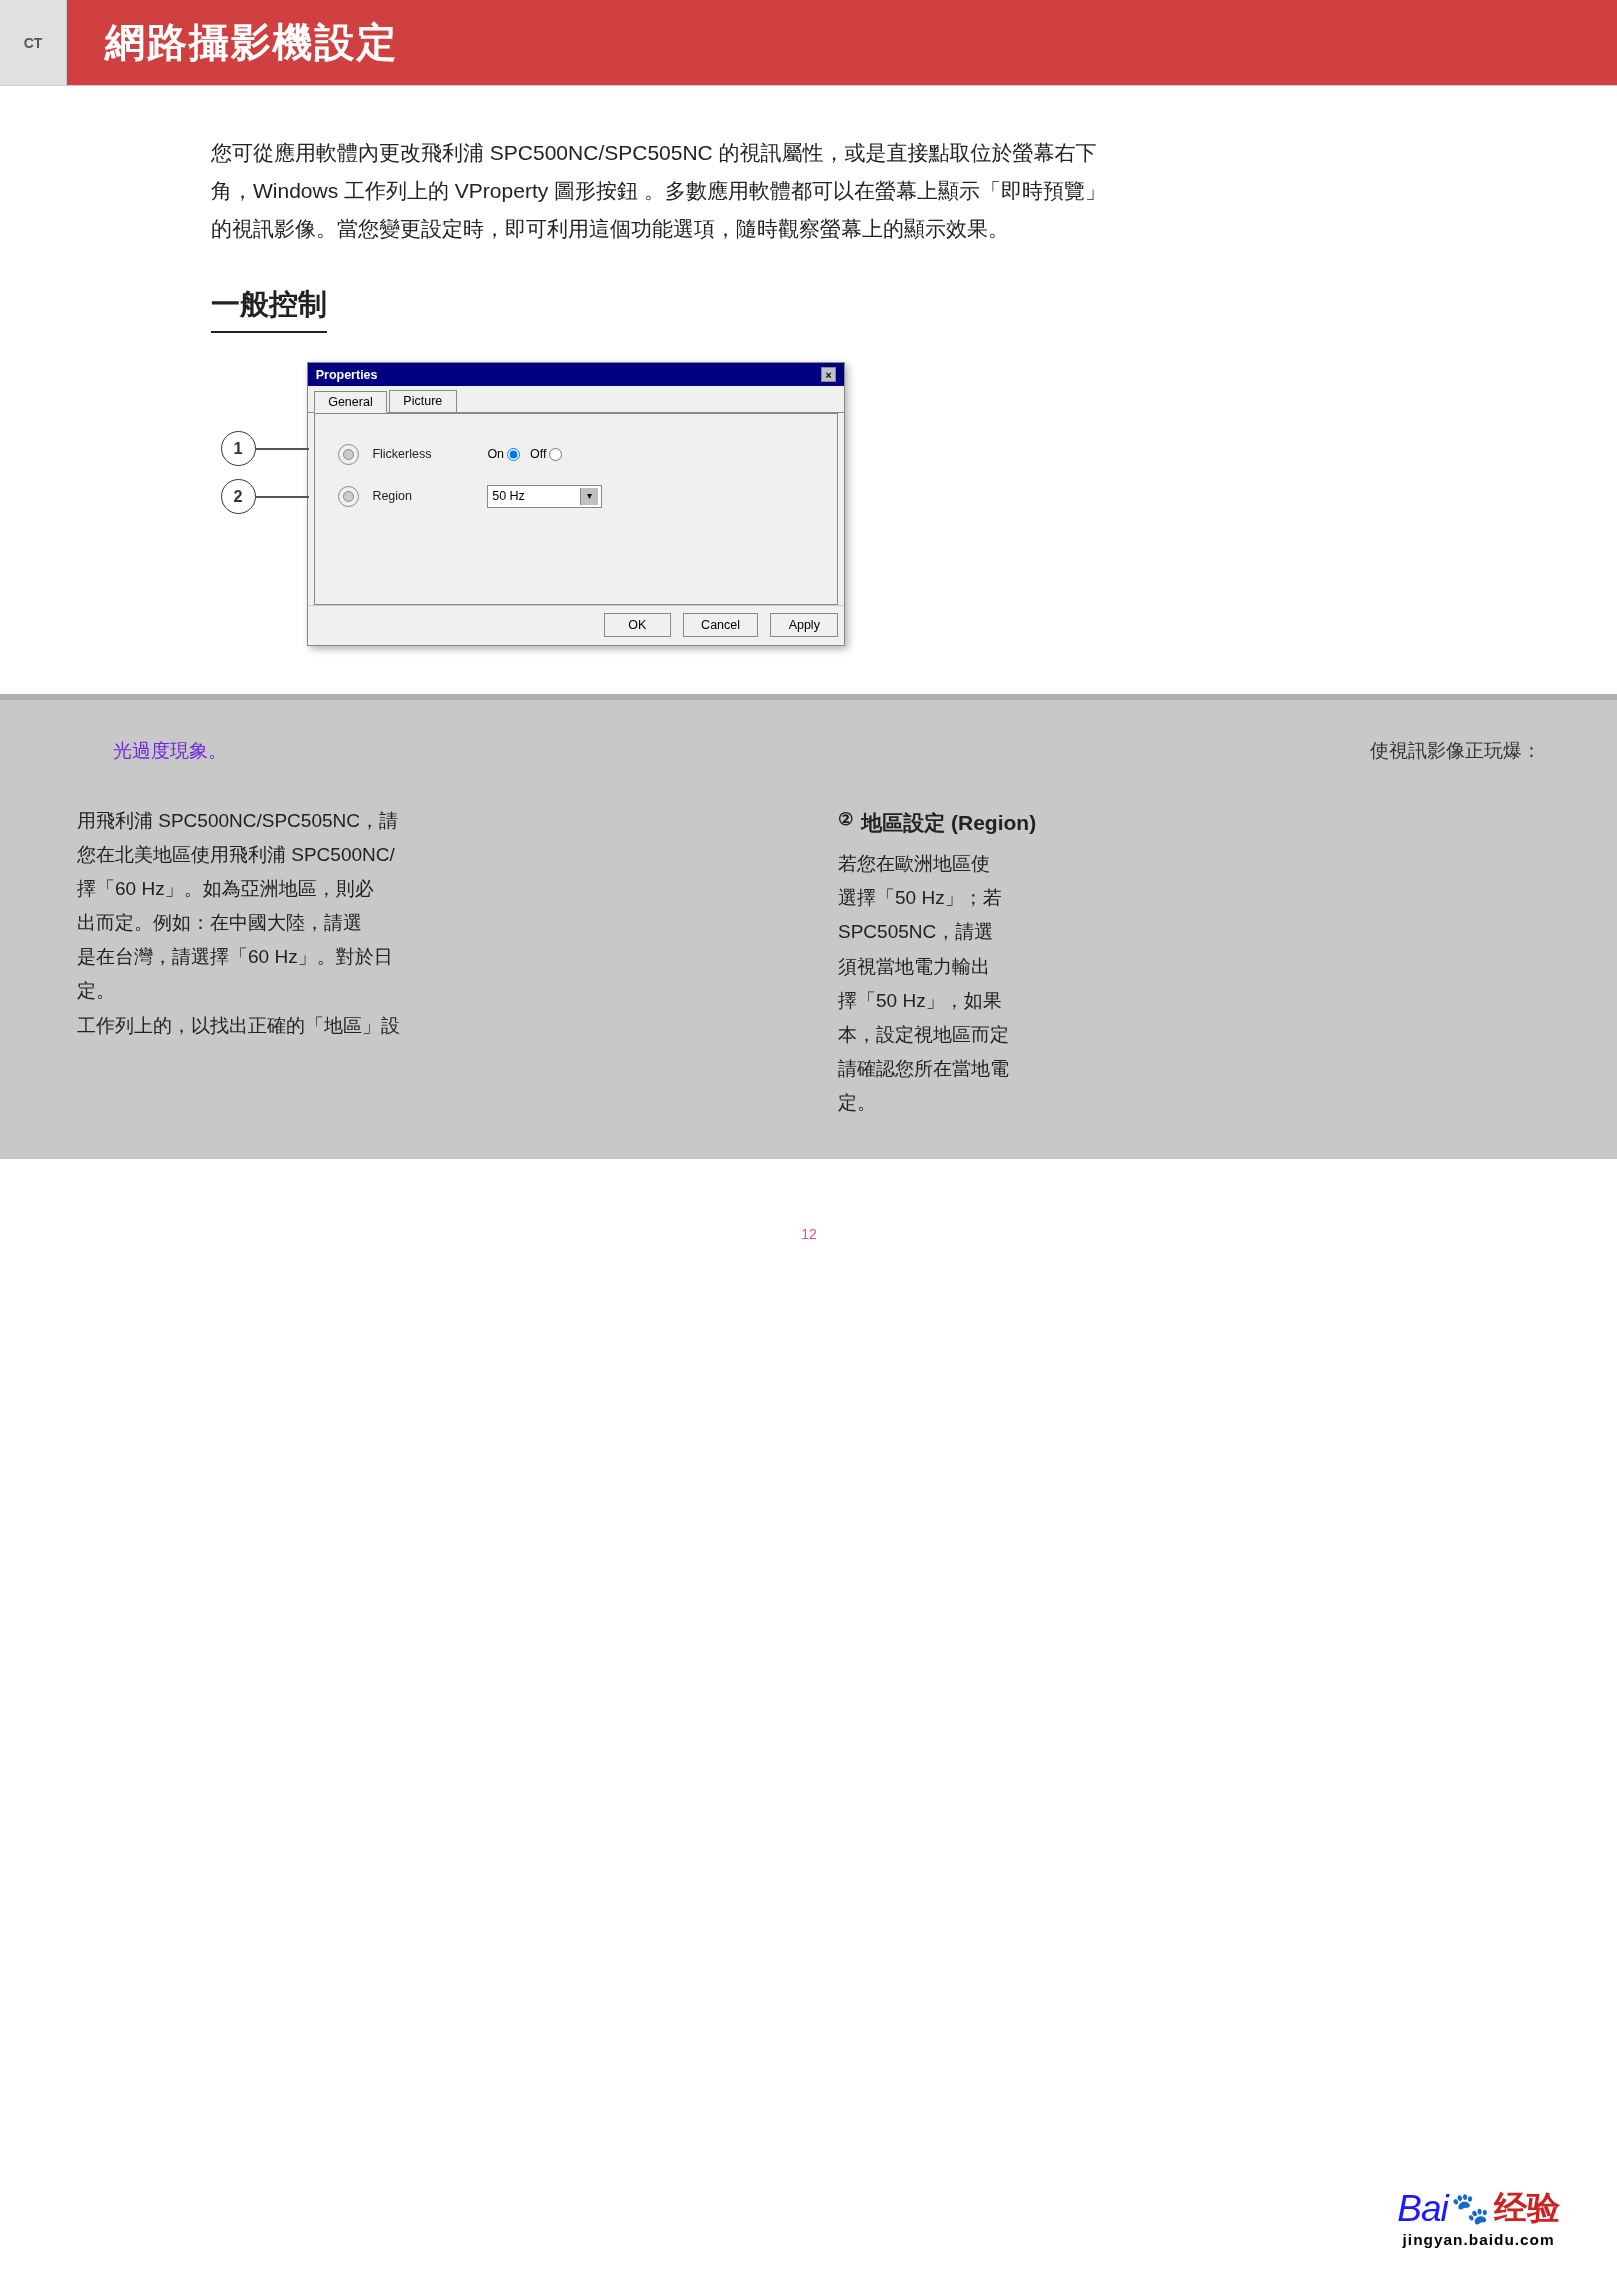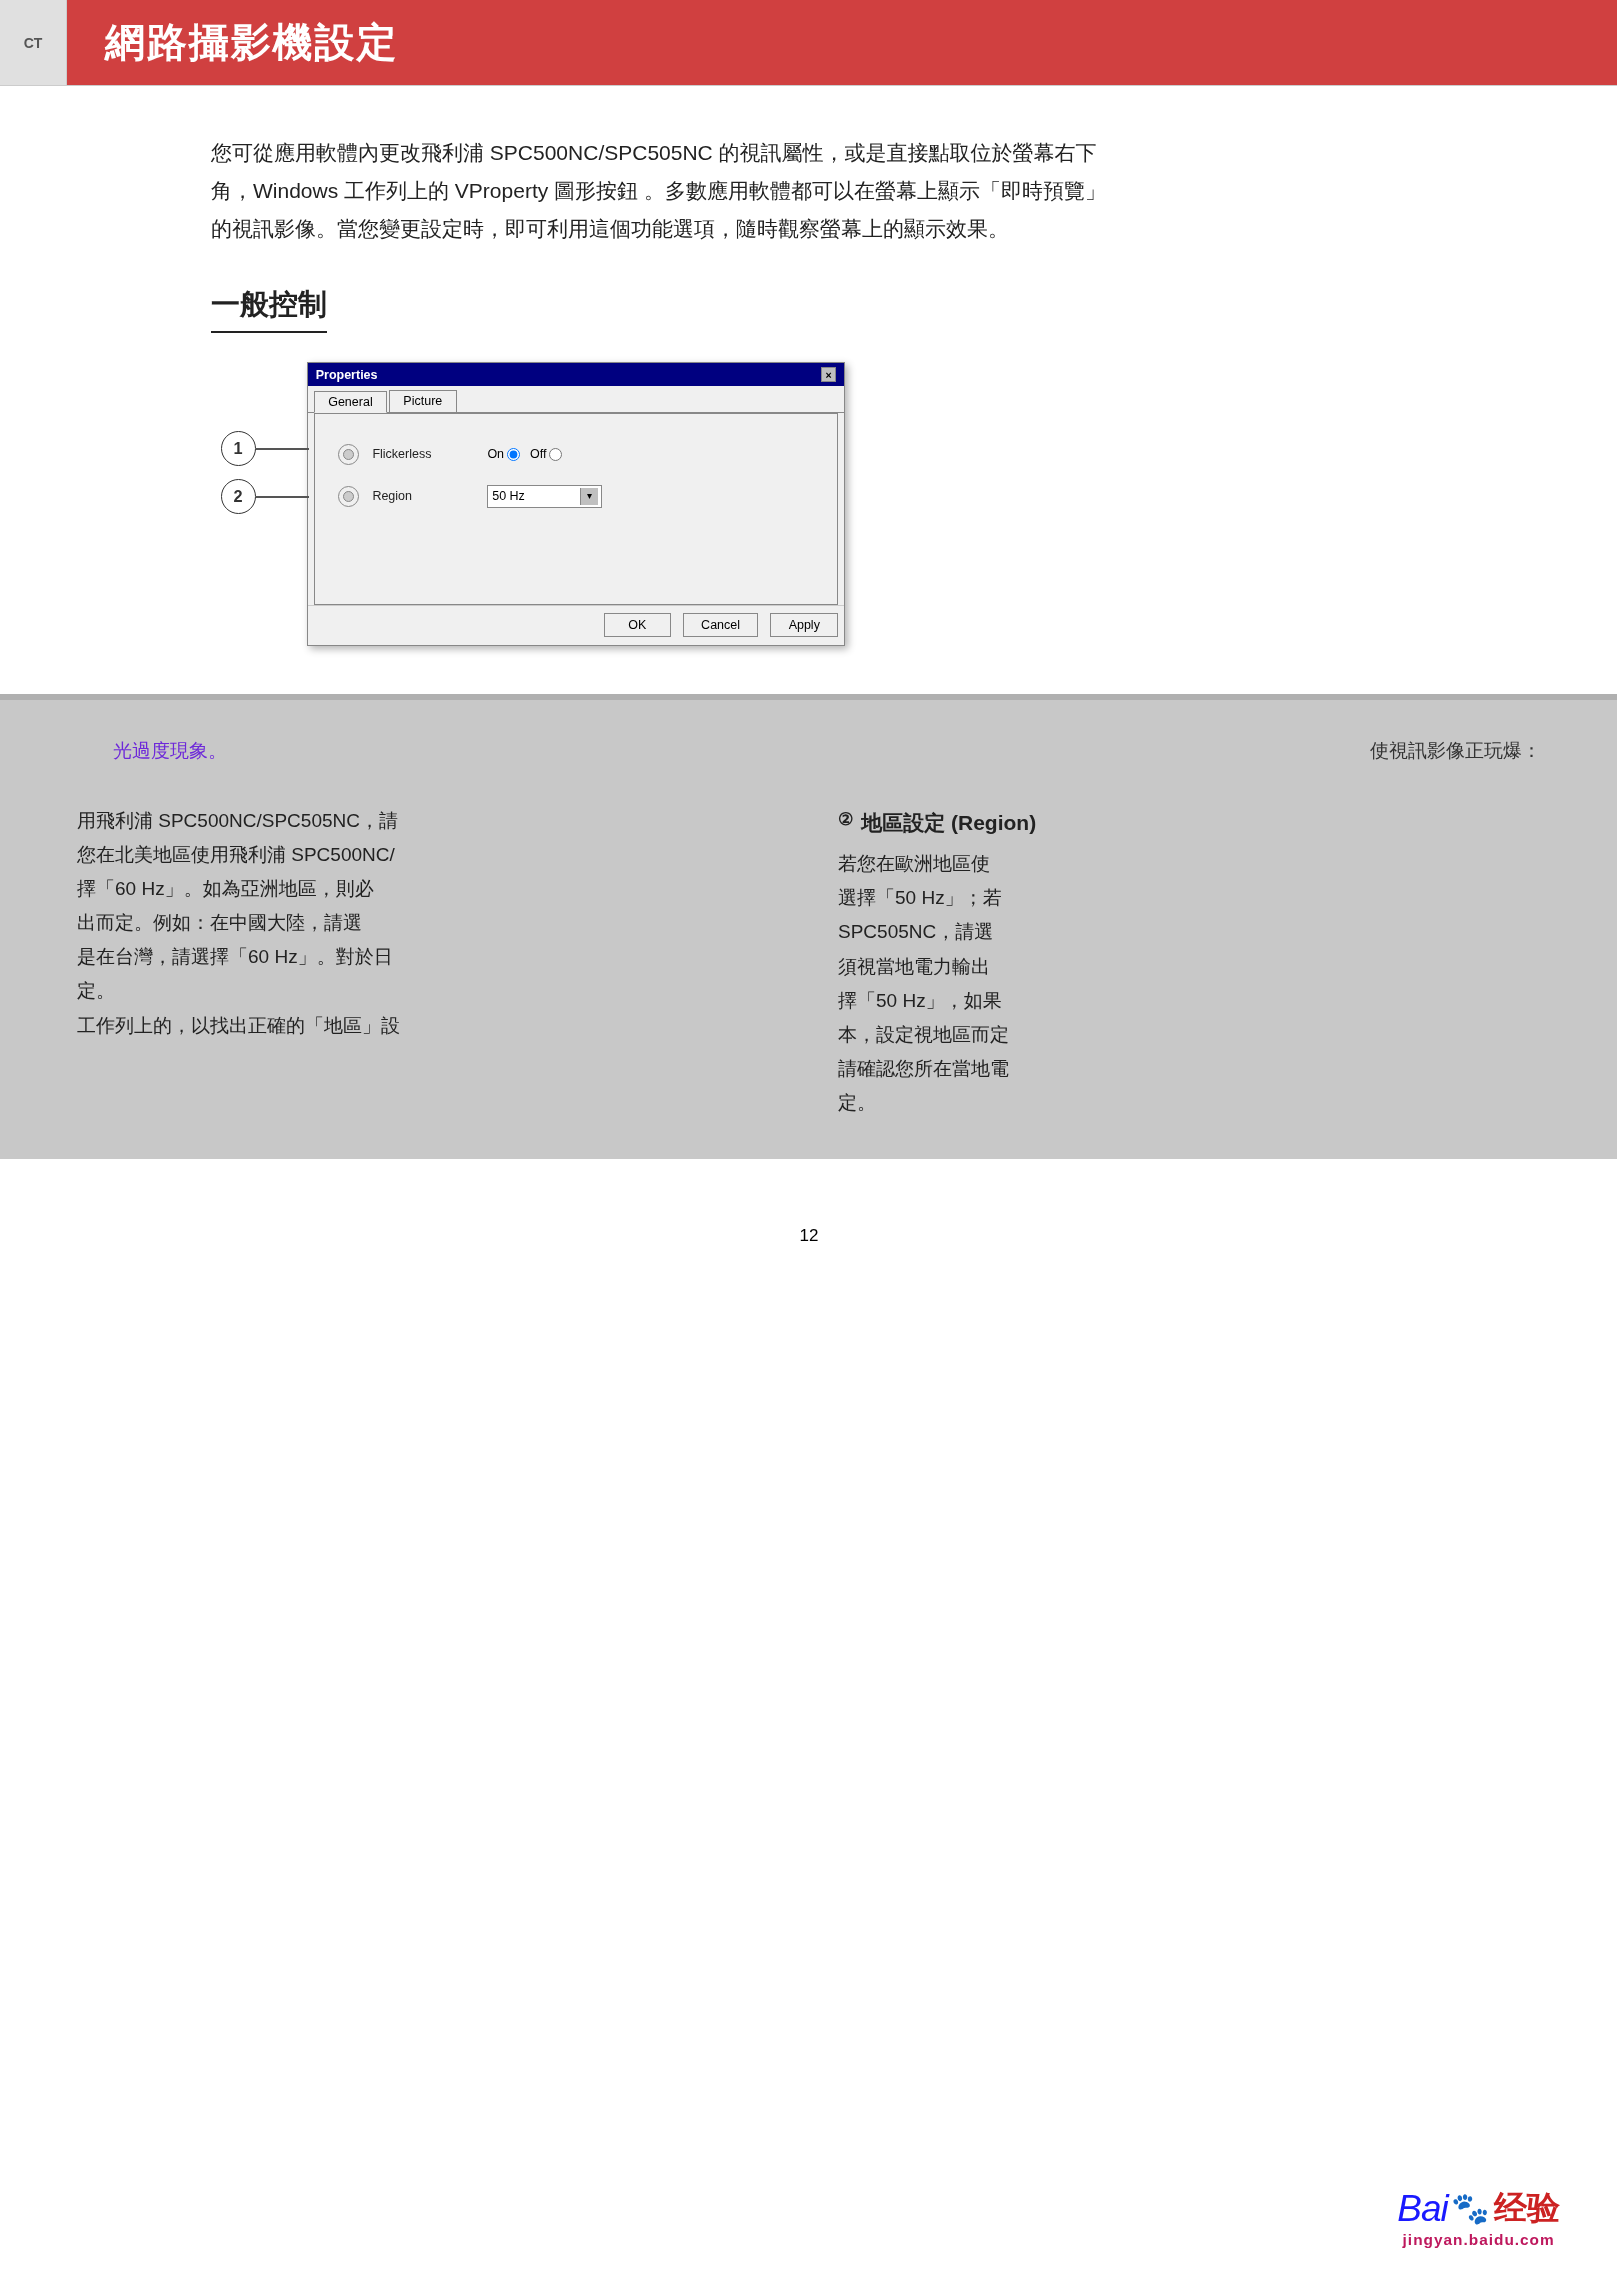--- a/index.html
+++ b/index.html
@@ -249,22 +249,22 @@
     
     .bottom-content {
       padding: 38px 77px;
       min-height: 480px;
       background: white;
     }
 
     
     .page-number {
       text-align: center;
-      font-size: 17px;
-      color: #000000;
+      font-size: 14px;
+      color: #ec4899;
       margin-top: 29px;
       margin-bottom: 19px;
     }
 
     
     .baidu-watermark {
       position: absolute;
       bottom: 38px;
       right: 58px;
       font-size: 31px;
@@ -285,21 +285,21 @@
       color: #2222cc;
       font-style: italic;
     }
     .baidu-du {
       color: #cc2222;
       font-size: 33px;
       font-weight: bold;
     }
     .baidu-sub {
       font-size: 15.4px;
-      color: #be185d;
+      color: #000000;
       letter-spacing: 1px;
     }
 
     
     .gray-top-bar {
       background: #b0b0b0;
       height: 5.8px;
       width: 100%;
     }
 

